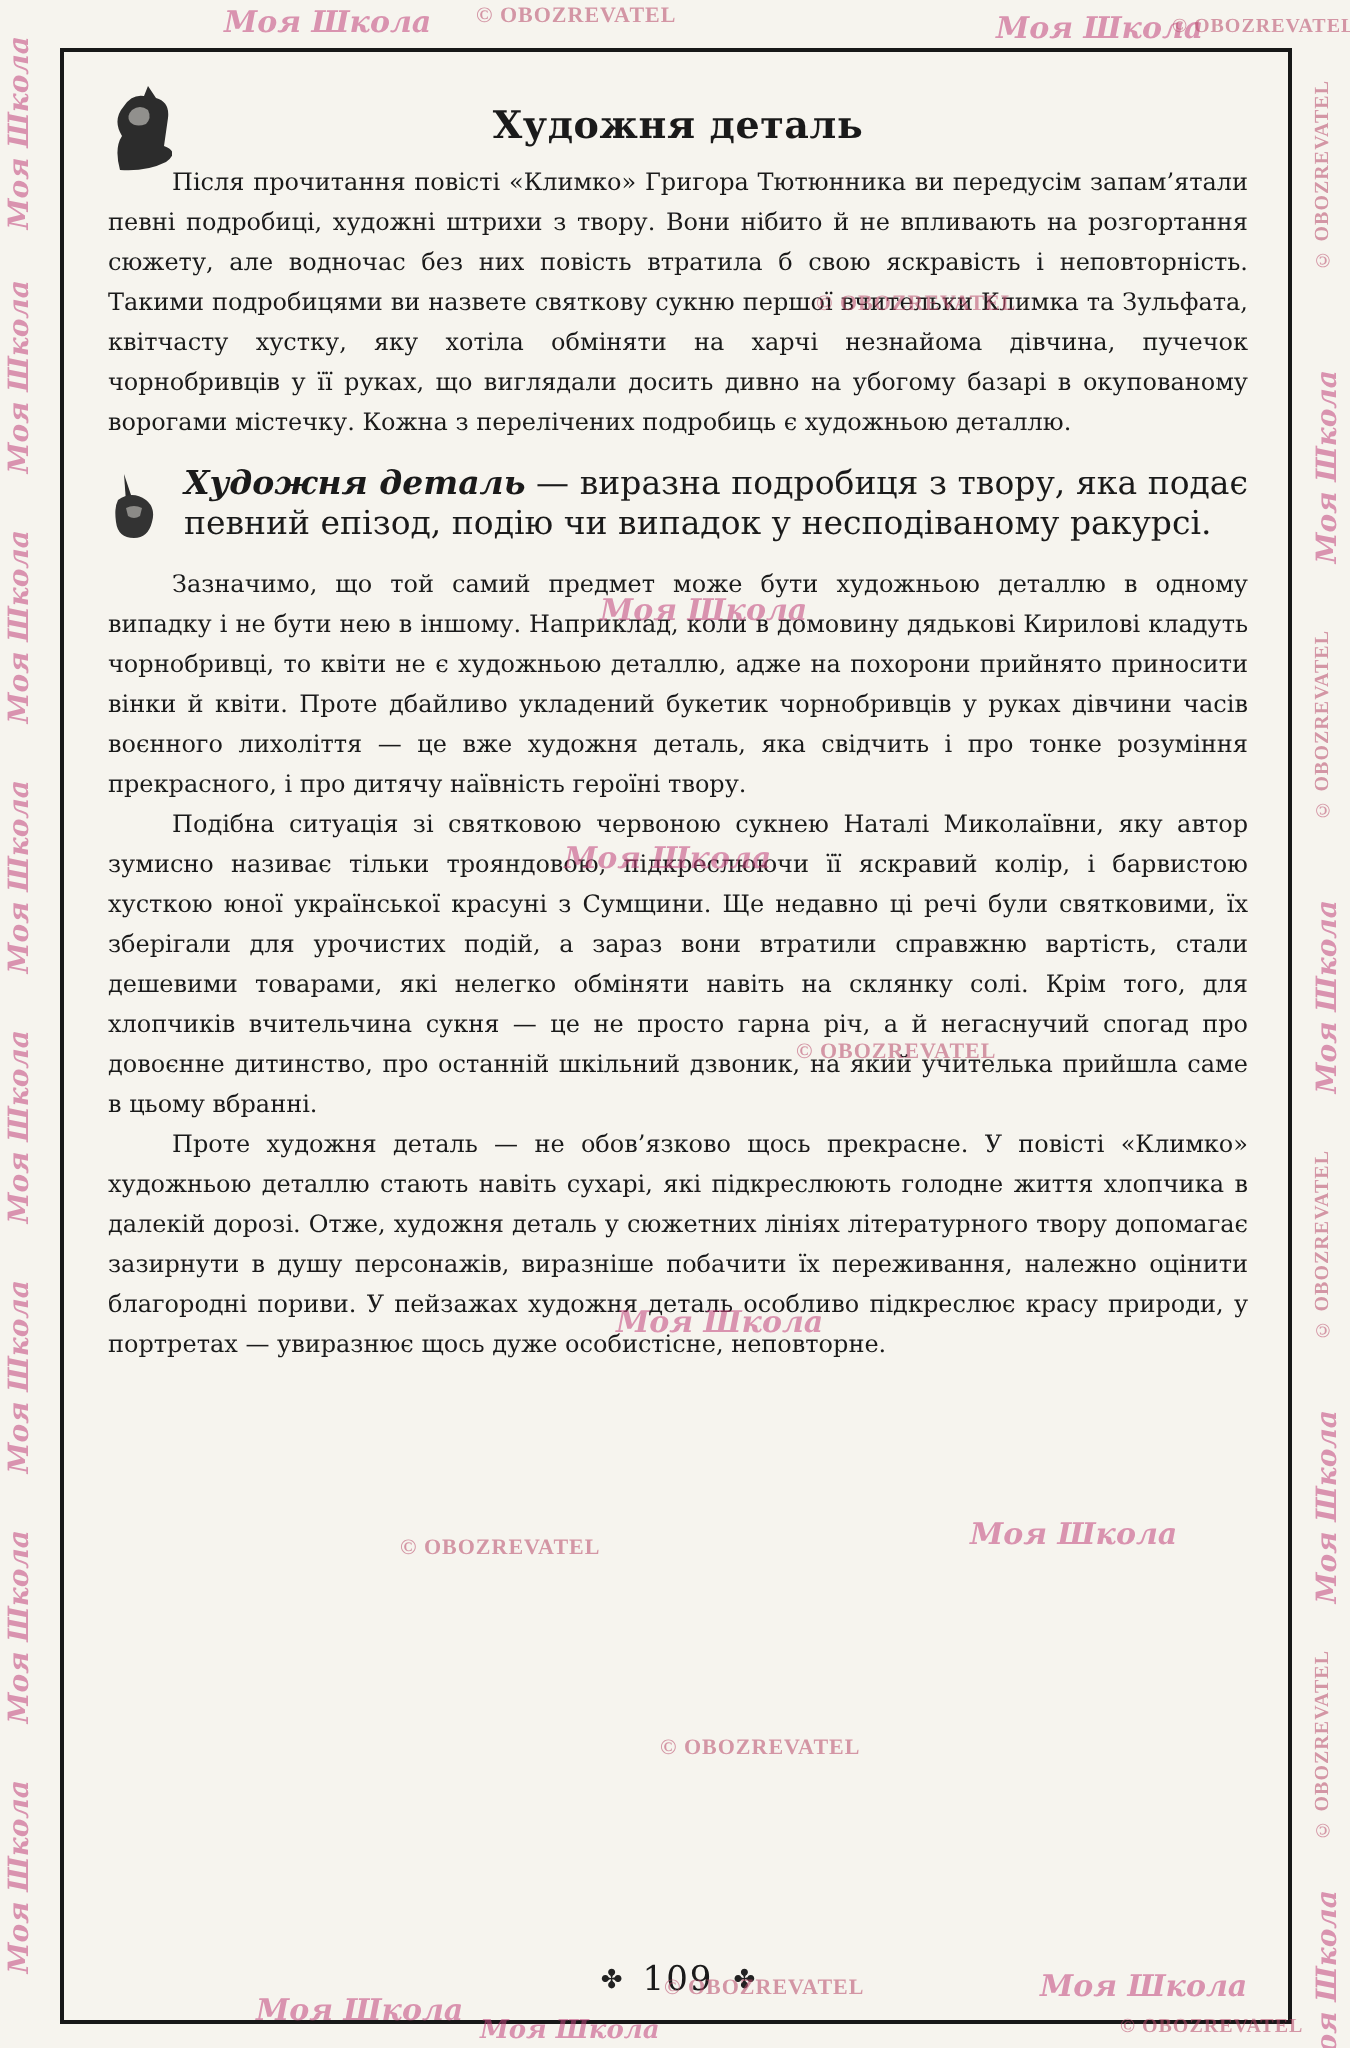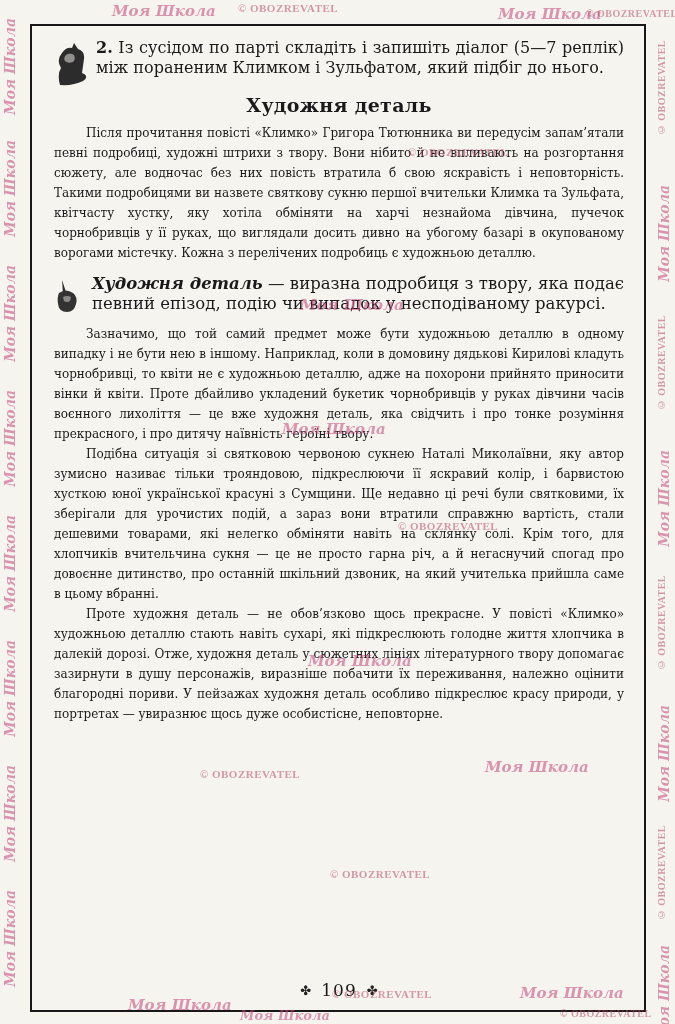--- a/index.html
+++ b/index.html
@@ -48,21 +48,21 @@
     font-size:12px;
     line-height:20px;
     text-align:justify;
     text-indent:32px;
   }
   
   .definition {
     display:flex;
     gap:12px;
     margin:11px 0 10px 0;
-    align-items:flex-end;
+    align-items:center;
   }
   .hand-icon { flex:0 0 26px; width:26px; height:36px; margin-top:2px; }
   .definition-text {
     font-size:16.5px;
     line-height:20px;
     text-align:justify;
   }
   .def-term { font-weight:bold; font-style:italic; }
   
   .footer {
@@ -105,21 +105,20 @@
 
 <div class="frame">
 
   <div class="tasks">
     <div class="task-icon">
       <svg viewBox="0 0 32 46" width="32" height="46" aria-hidden="true">
         <path fill="#2c2c2c" d="M6 44 q-3 -11 1 -17 q-5 -8 1 -15 q4 -6 10 -5 l2 -5 4 6 q7 2 6 10 l-2 14 q8 3 1 8 q-10 5 -23 4 z"></path>
         <path fill="#f6f4ee" d="M12 14 q4 -3 8 0 q2 4 -1 7 q-5 2 -8 -1 q-2 -3 1 -6 z" opacity="0.5"></path>
       </svg>
     </div>
-    <p class="task"><span class="task-num">2.</span> <span>Із сусідом по парті складіть і запишіть діалог (5—7 реплік) між пораненим Климком і Зульфатом, який підбіг до нього.</span></p>
   </div>
 
   <h1 class="heading">Художня деталь</h1>
 
   <p class="body-par">Після прочитання повісті «Климко» Григора Тютюнника ви передусім запам’ятали певні подробиці, художні штрихи з твору. Вони нібито й не впливають на розгортання сюжету, але водночас без них повість втратила б свою яскравість і неповторність. Такими подробицями ви назвете святкову сукню першої вчительки Климка та Зульфата, квітчасту хустку, яку хотіла обміняти на харчі незнайома дівчина, пучечок чорнобривців у її руках, що виглядали досить дивно на убогому базарі в окупованому ворогами містечку. Кожна з перелічених подробиць є художньою деталлю.</p>
 
   <div class="definition">
     <div class="hand-icon">
       <svg viewBox="0 0 26 36" width="26" height="36" aria-hidden="true">
         <path fill="#2c2c2c" d="M8 2 l4 12 -3 2 z"></path>

